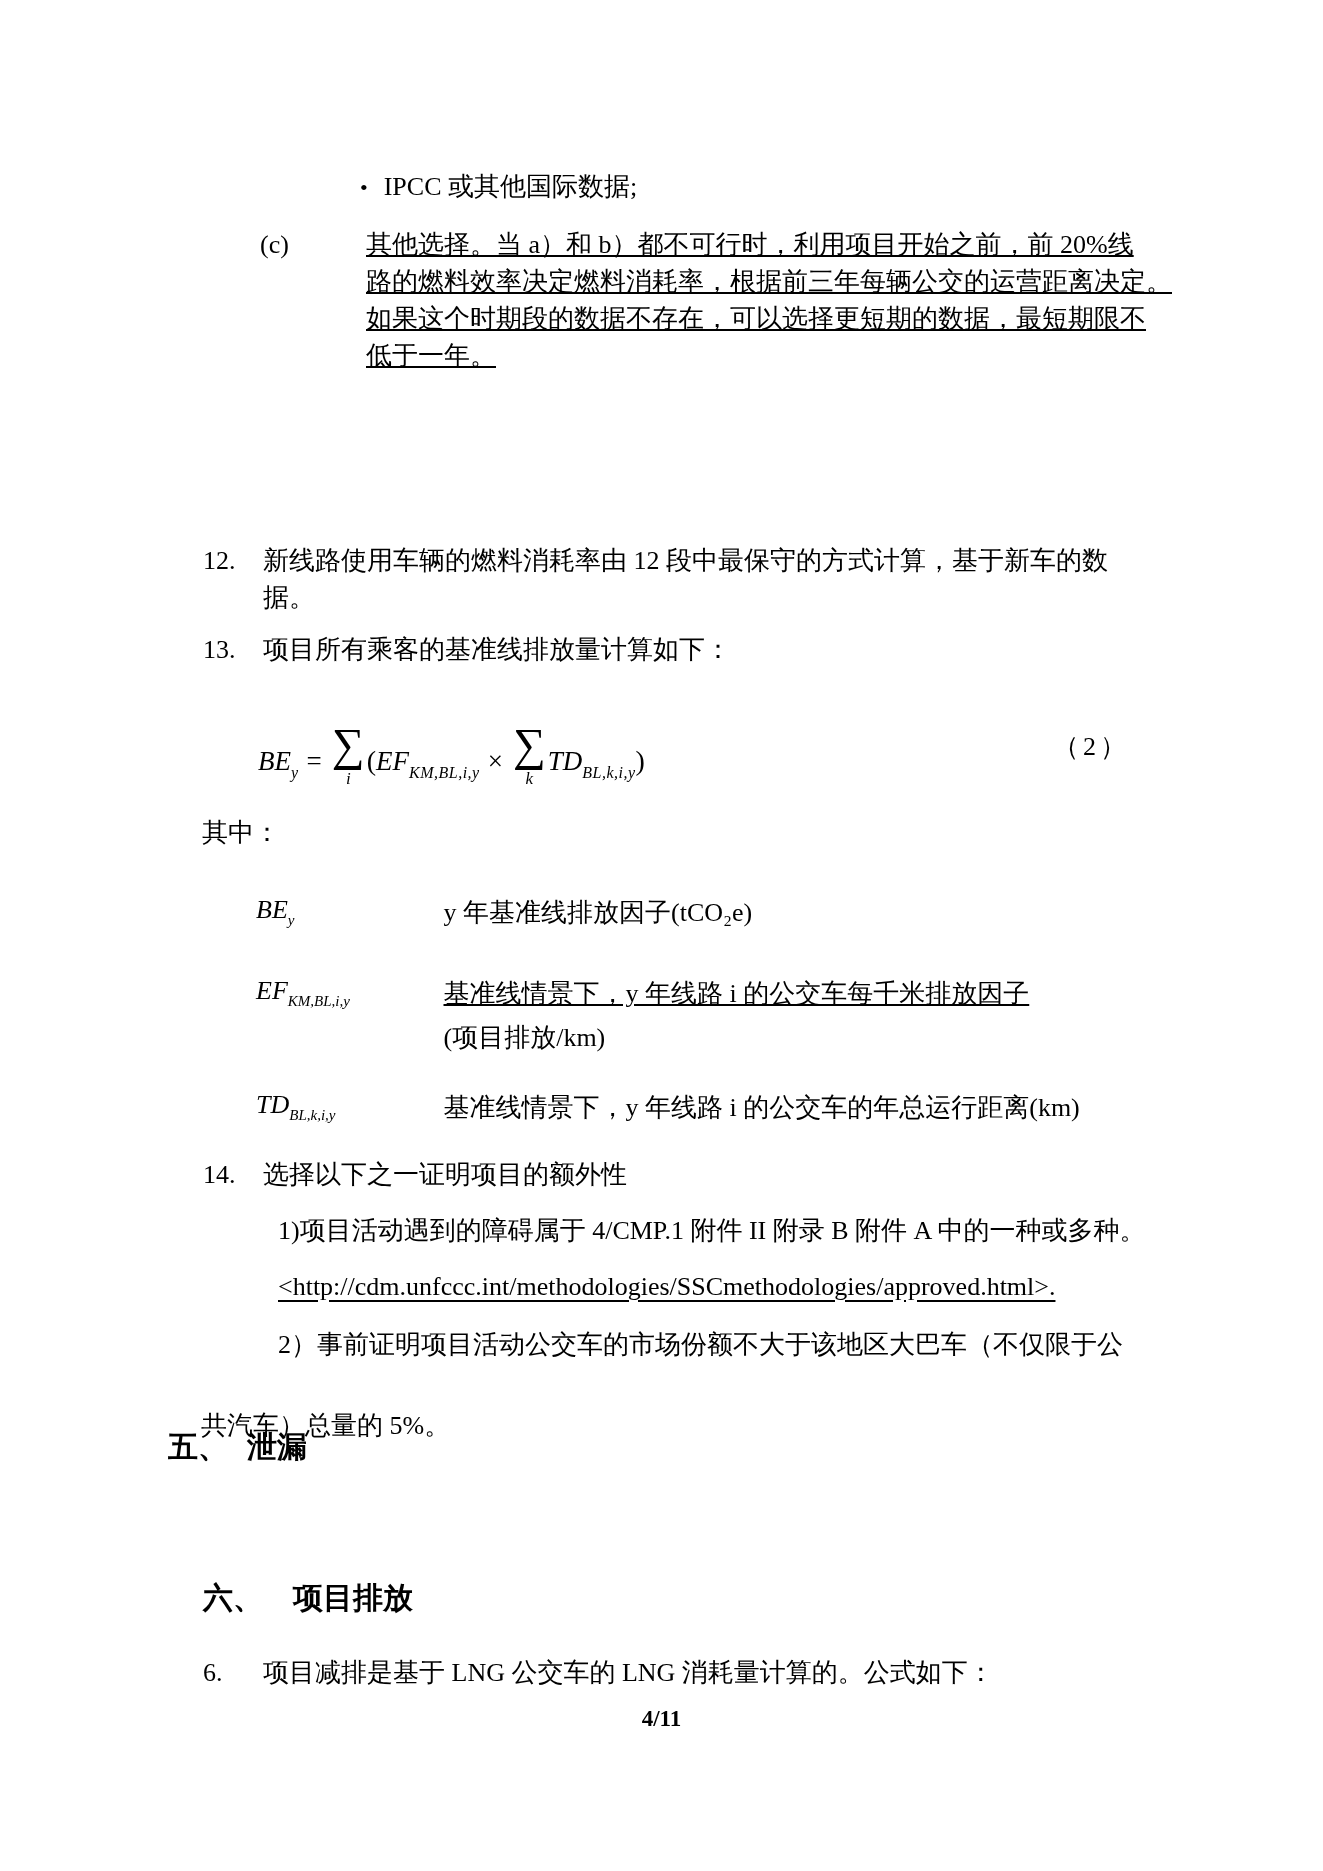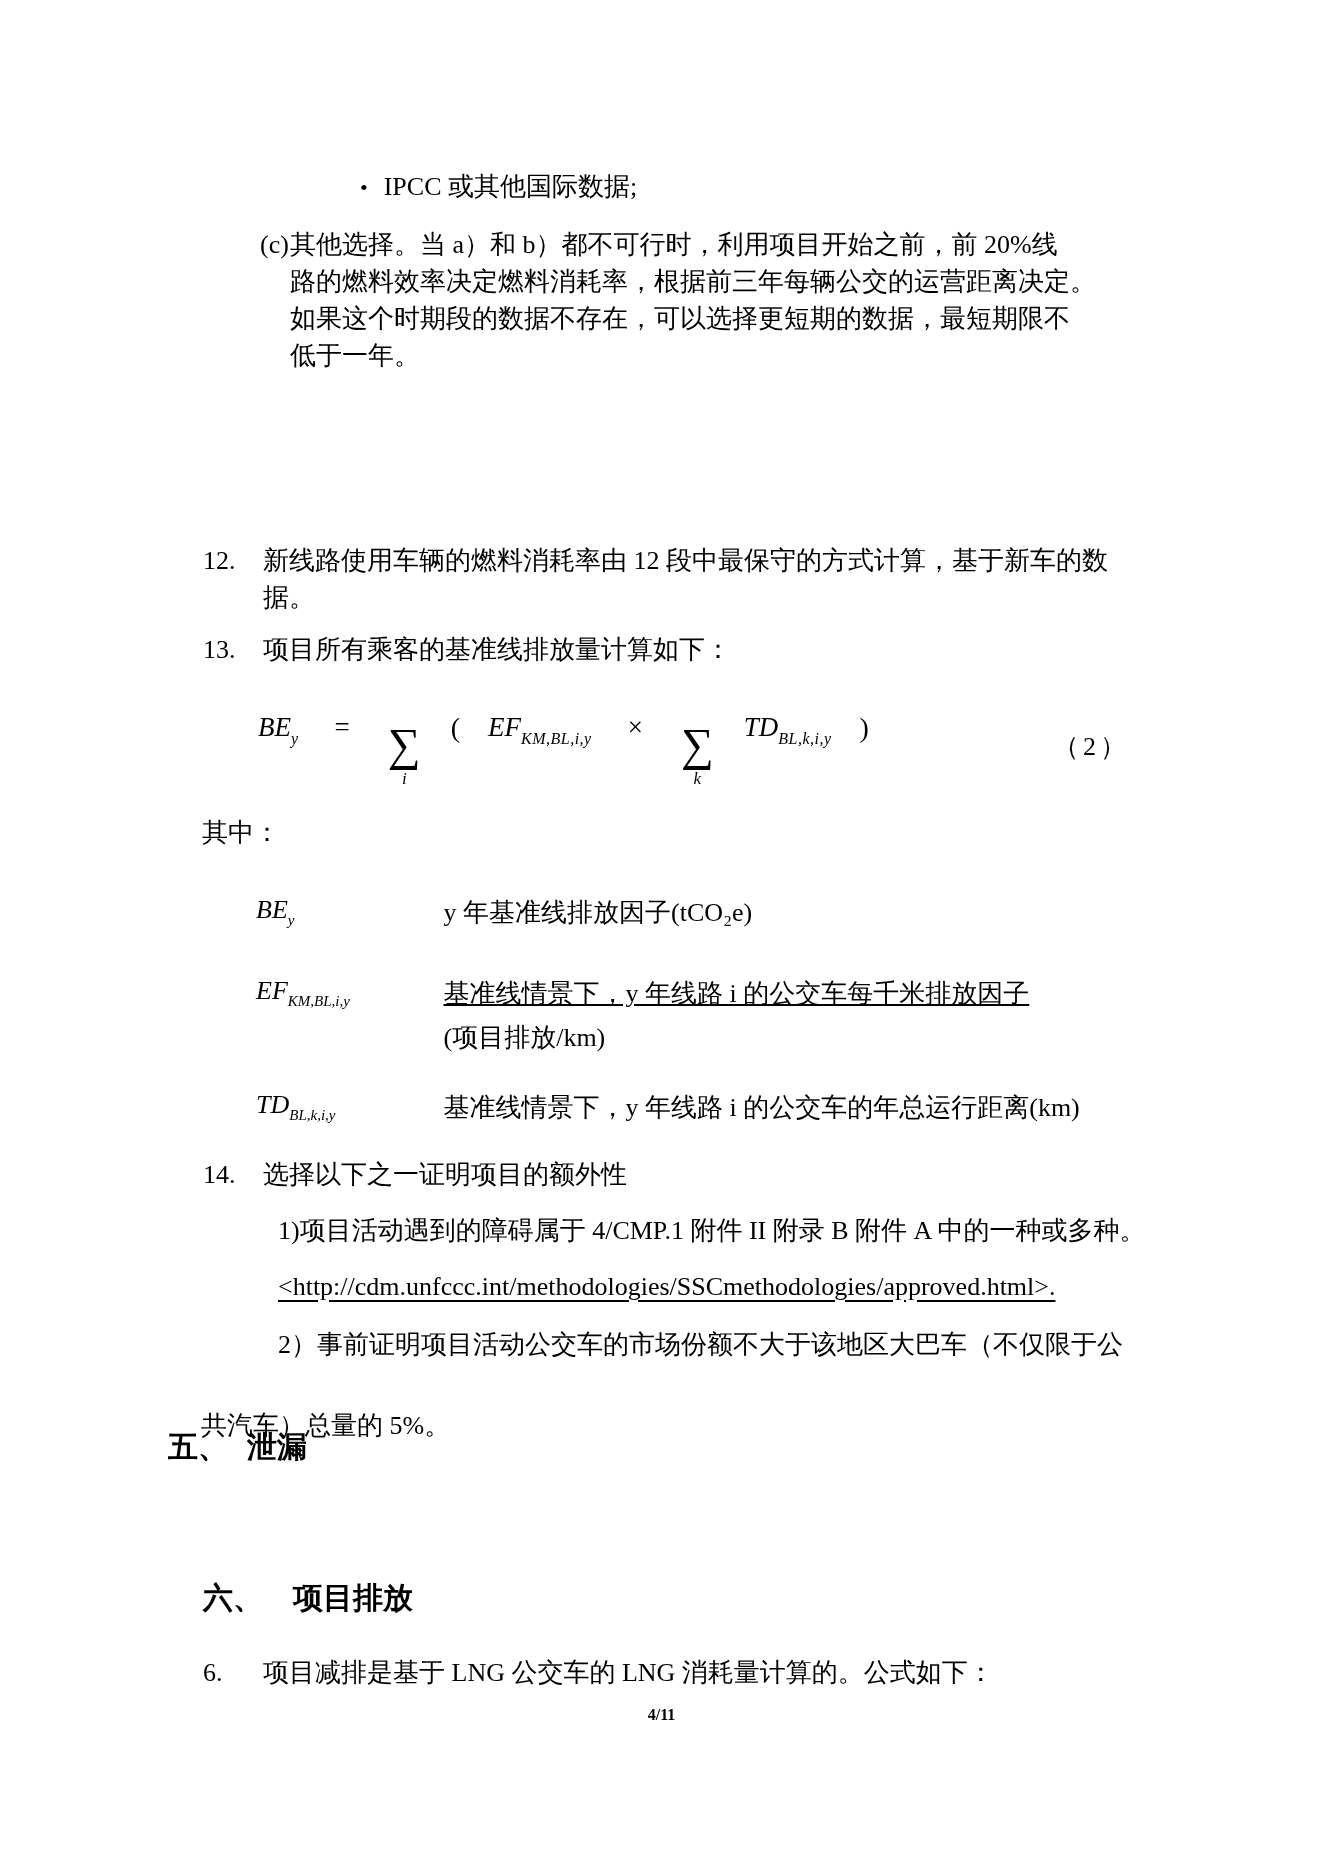--- a/index.html
+++ b/index.html
@@ -22,32 +22,31 @@
   .bullet-dot { font-size: 22px; margin-right: 16px; }
 
   
   .list-item { position: absolute; left: 203px; width: 965px; }
   .list-item .num { position: absolute; left: 0; top: 0; line-height: 37px; }
   .list-item .body { margin-left: 60px; }
 
   
   .c-item { position: absolute; left: 260px; width: 905px; }
   .c-item .clabel { position: absolute; left: 0; top: 0; line-height: 37px; }
-  .c-item .body { margin-left: 30px; }
+  .c-item .body { margin-left: 106px; text-decoration: underline; }
 
   
   .formula {
     position: absolute;
     left: 258px;
     top: 712px;
     display: flex;
-    align-items: flex-start;
+    align-items: flex-end;
     font-style: italic;
     font-size: 27px;
-    gap: 28px;
   }
   .formula .varsub {
     font-size: 16px;
     font-style: italic;
     position: relative;
     top: 8px;
     letter-spacing: 0.5px;
   }
   .formula .op { font-style: normal; padding: 0 8px; }
   .formula .paren { font-style: normal; font-size: 28px; }
@@ -89,21 +88,21 @@
   .section-heading .sec-num-6 { width: 90px; }
 
   .url-line { text-decoration: underline; text-underline-offset: 5px; }
 
   .footer {
     position: absolute;
     left: 0; right: 0;
     top: 1706px;
     text-align: center;
     font-weight: bold;
-    font-size: 16px;
+    font-size: 23px;
   }
 </style>
 </head>
 <body>
 
 <div class="page">
 
   <div class="abs bullet-row" style="left:360px; top:168px;">
     <span class="bullet-dot">•</span>
     <span class="line">IPCC 或其他国际数据;</span>

